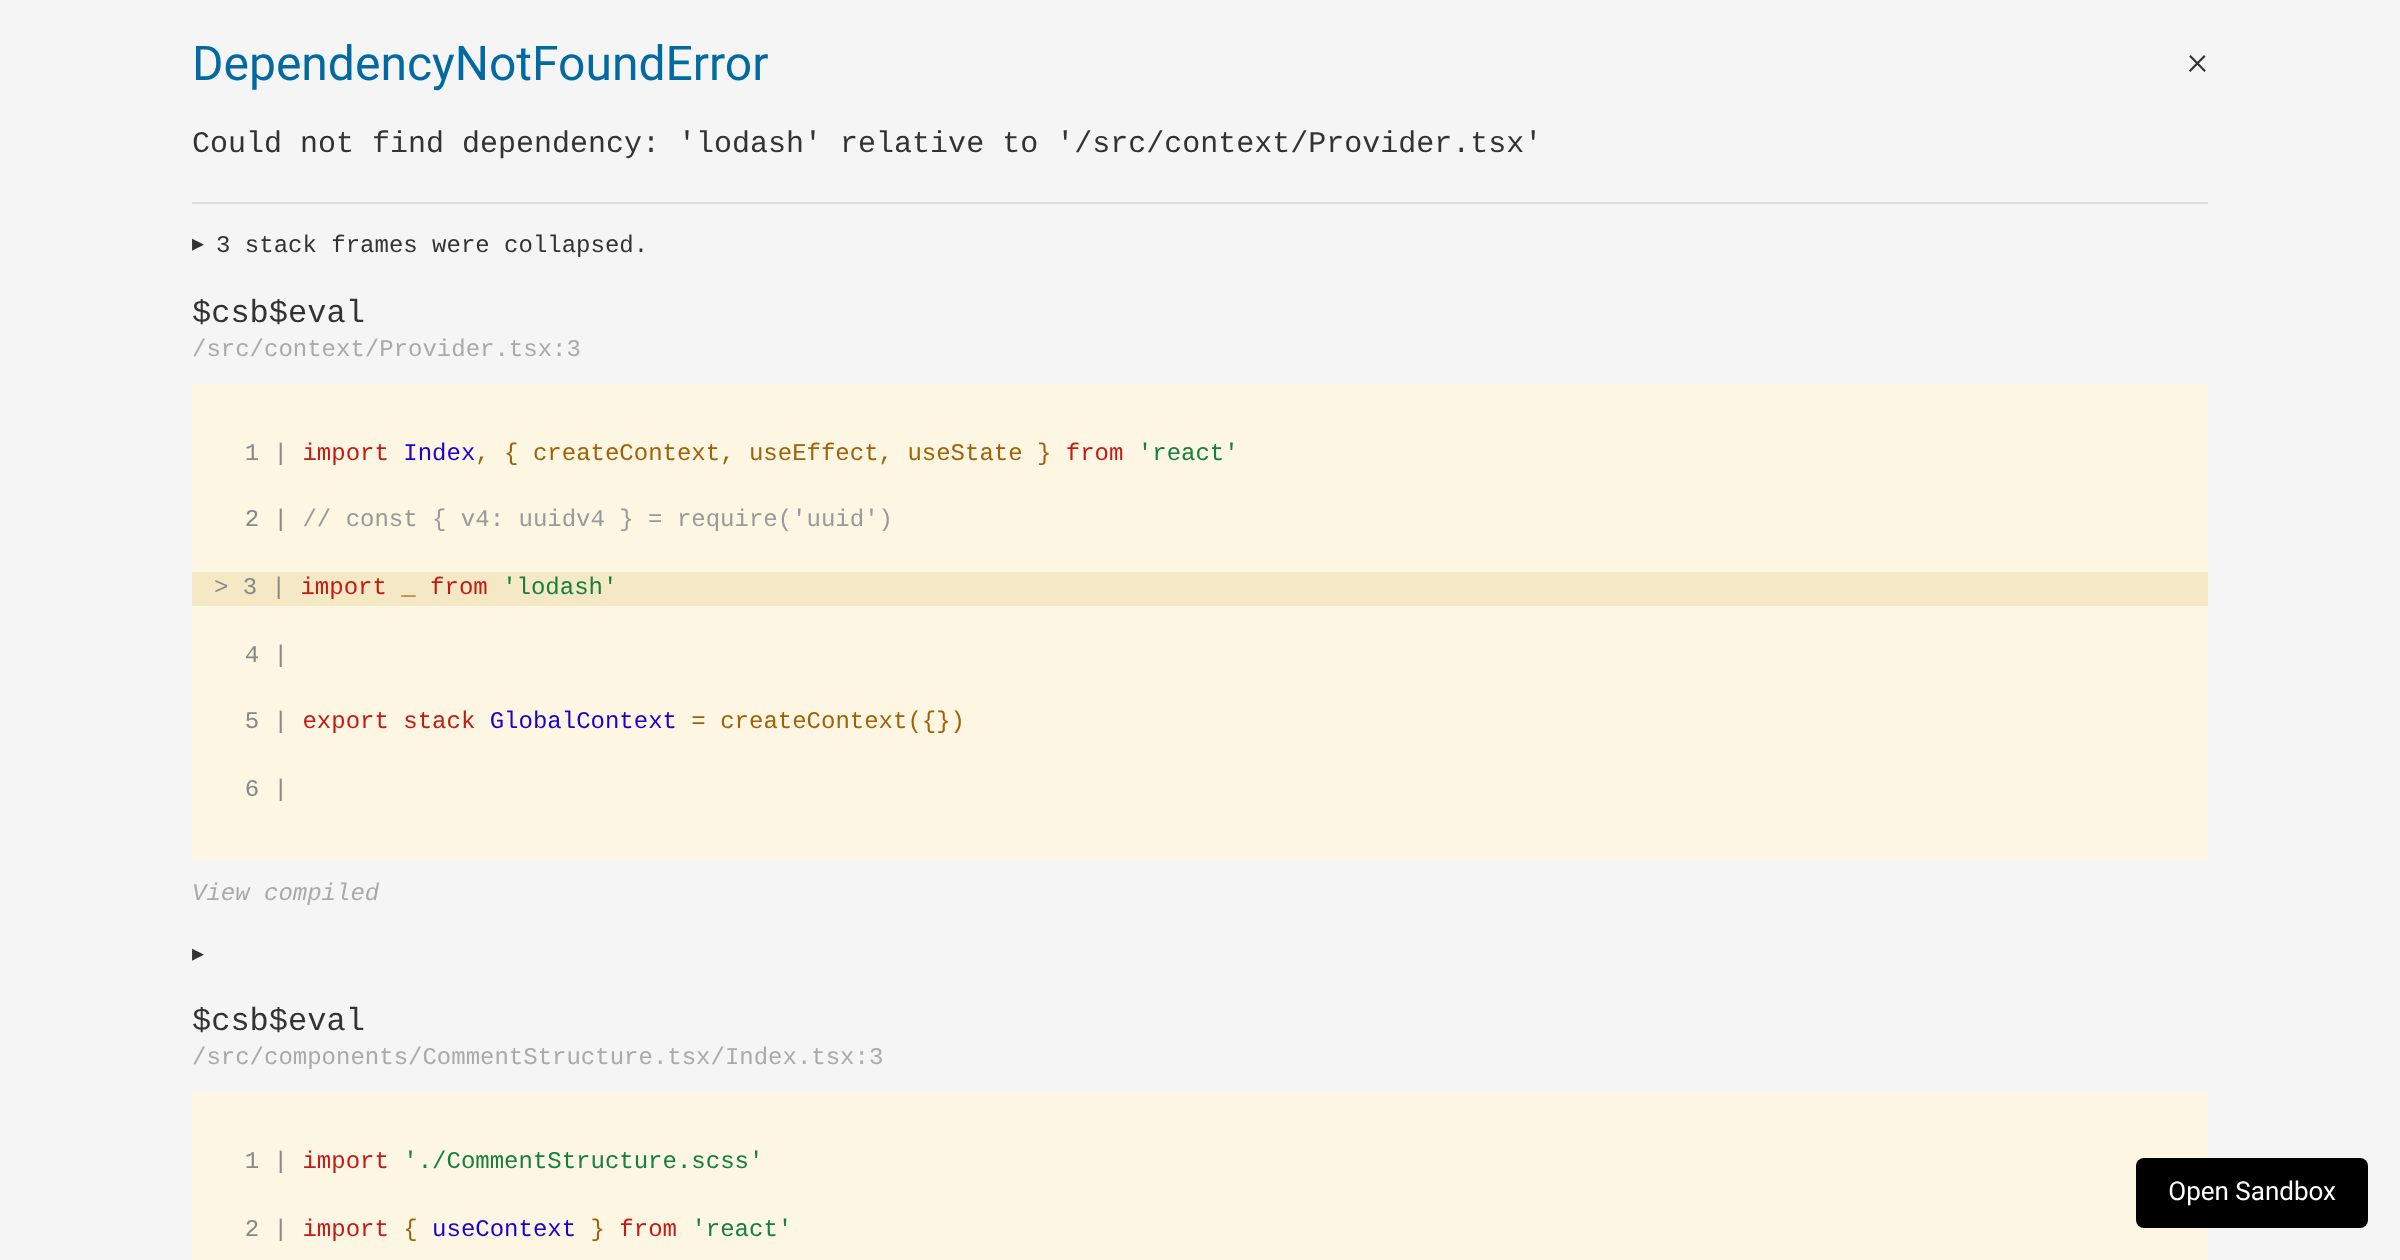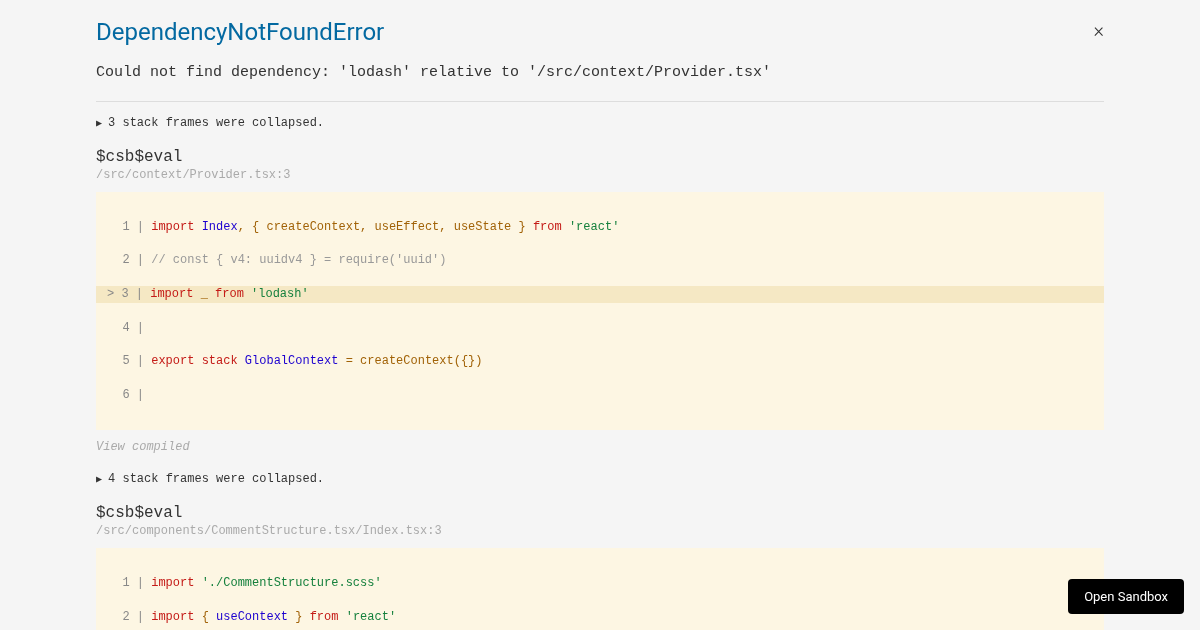--- a/index.html
+++ b/index.html
@@ -137,21 +137,20 @@
 <div class="code-line hl"><span class="lineno">&gt; 3 | </span><span class="kw">import</span><span class="punc"> _ </span><span class="kw">from</span><span> </span><span class="str">'lodash'</span></div>
 <div class="code-line"><span class="lineno">  4 | </span></div>
 <div class="code-line"><span class="lineno">  5 | </span><span class="kw">export</span><span> </span><span class="kw">stack</span><span> </span><span class="var">GlobalContext</span><span class="punc"> = createContext({})</span></div>
 <div class="code-line"><span class="lineno">  6 | </span></div>
 </div>
 
   <div class="view-compiled">View compiled</div>
 
   <div class="collapse-row">
     <span class="triangle">▶</span>
-    <span>4 stack frames were collapsed.</span>
   </div>
 
   <div class="frame-label">$csb$eval</div>
   <div class="frame-path">/src/components/CommentStructure.tsx/Index.tsx:3</div>
 
   <div class="code-block">
 <div class="code-line"><span class="lineno">  1 | </span><span class="kw">import</span><span> </span><span class="str">'./CommentStructure.scss'</span></div>
 <div class="code-line"><span class="lineno">  2 | </span><span class="kw">import</span><span class="punc"> { </span><span class="var">useContext</span><span class="punc"> } </span><span class="kw">from</span><span> </span><span class="str">'react'</span></div>
 
 

